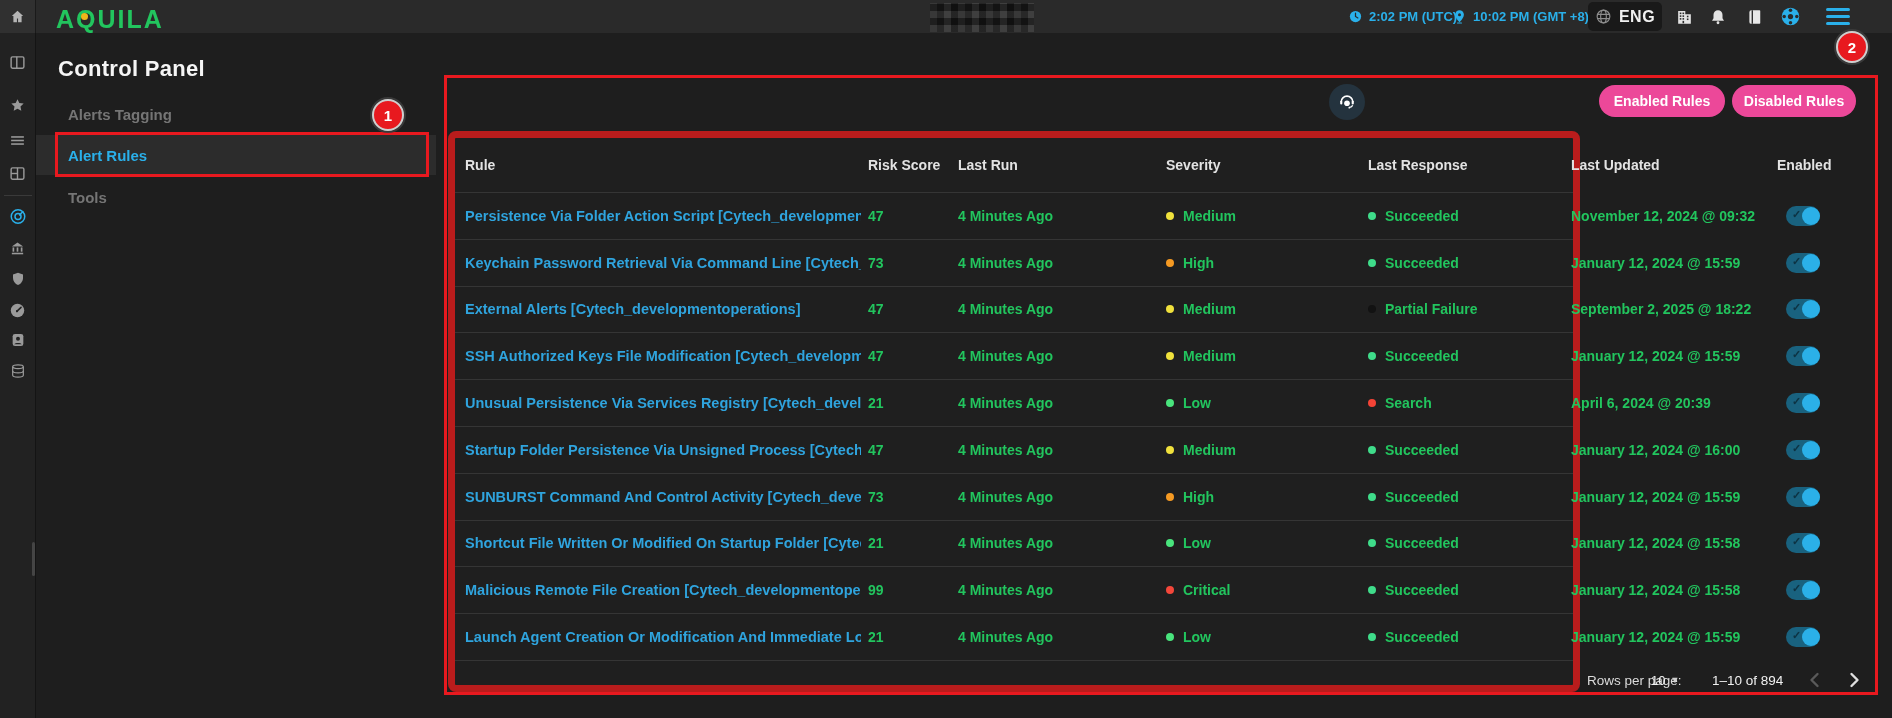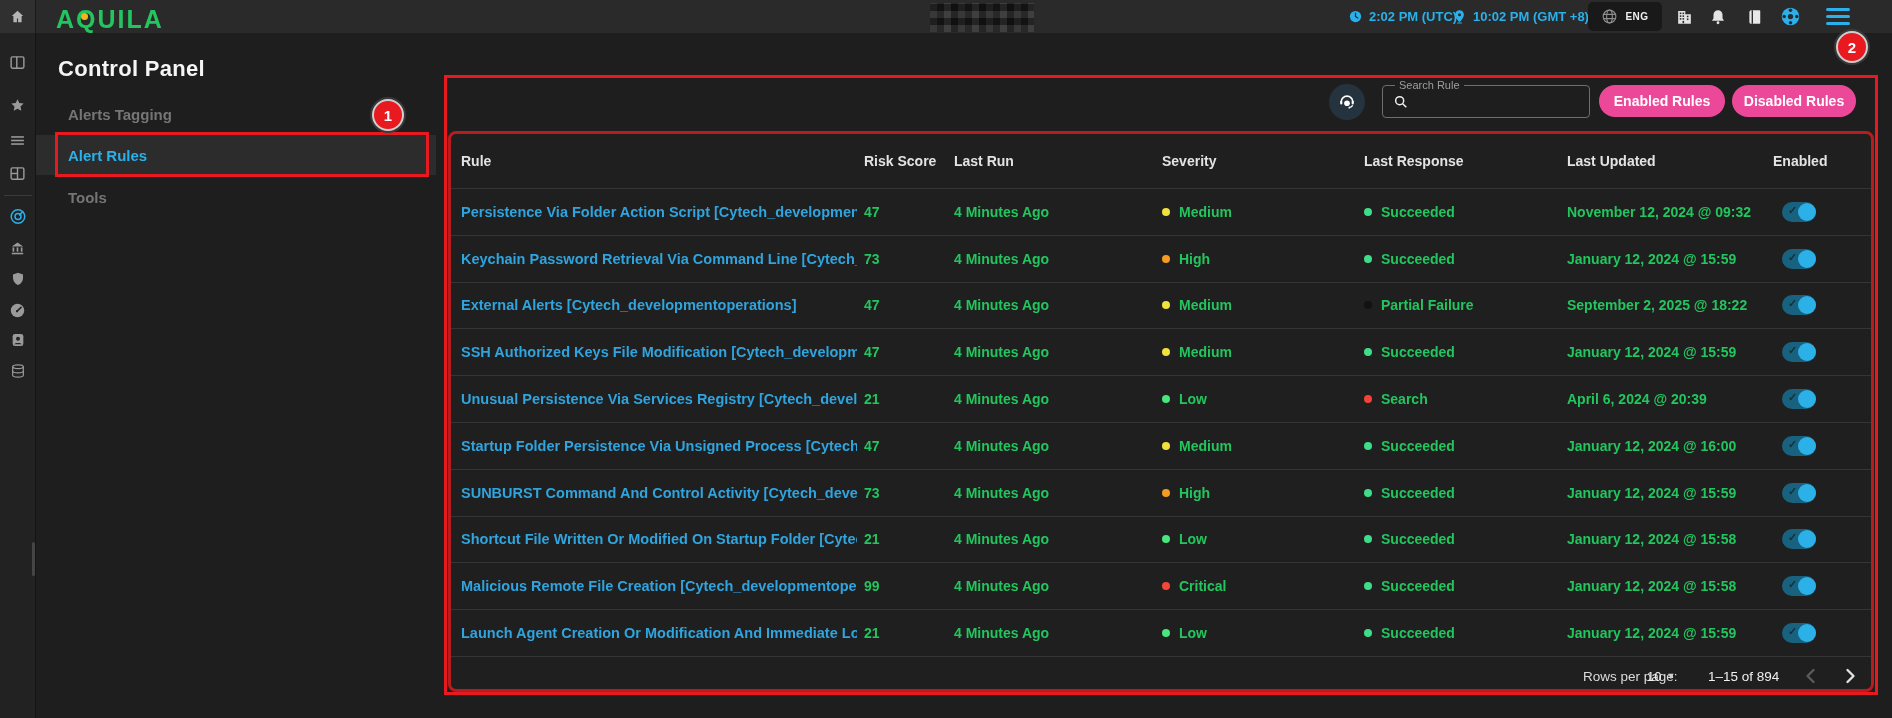--- a/index.html
+++ b/index.html
@@ -14,21 +14,21 @@
   .logo .q { position:relative; display:inline-block; }
   .logo .q-eye { position:absolute; width:7px; height:7px; border-radius:50%; background:#f0b61b; left:5px; top:8px; }
   .redacted { position:absolute; left:930px; top:3px; width:104px; height:29px;
      background-image:
        repeating-linear-gradient(0deg, rgba(255,255,255,0.06) 0 7px, rgba(0,0,0,0.30) 7px 14px),
        repeating-linear-gradient(90deg, #2c2c2c 0 7px, #1b1b1b 7px 14px, #333333 14px 21px, #171717 21px 28px); }
   .tb-time { position:absolute; top:0; height:33px; display:flex; align-items:center; gap:6px; color:#2ab0ea; font-size:13px; font-weight:bold; }
   .tb-time.utc { left:1348px; }
   .tb-time.local { left:1452px; }
   .lang-box { position:absolute; left:1588px; top:2px; width:74px; height:29px; background:#191919; border-radius:5px; display:flex; align-items:center; justify-content:center; gap:7px; }
-  .lang-label { color:#f0f0f0; font-size:10px; font-weight:bold; letter-spacing:0.5px; }
+  .lang-label { color:#f0f0f0; font-size:16px; font-weight:bold; letter-spacing:0.5px; }
   .tb-icon { position:absolute; top:6px; width:21px; height:21px; display:flex; align-items:center; justify-content:center; }
   .hamburger { position:absolute; left:1826px; top:8px; width:24px; height:17px; display:flex; flex-direction:column; justify-content:space-between; }
   .hamburger i { display:block; height:3px; border-radius:2px; background:#2ab0ea; }
 
   
   .rail { position:absolute; left:0; top:33px; width:36px; height:685px; background:#222222; border-right:1px solid #141414; }
   .rail-icon { position:absolute; left:50%; transform:translateX(-50%); width:18px; height:18px; display:flex; align-items:center; justify-content:center; }
   .rail-divider { position:absolute; left:4px; width:28px; height:1px; background:#3a3a3a; top:162px; }
   .scroll-hint { position:absolute; left:32px; top:542px; width:3px; height:34px; background:#454545; border-radius:2px; }
 
@@ -50,21 +50,21 @@
   
   .agent-circle { position:absolute; left:1329px; top:84px; width:36px; height:36px; border-radius:50%; background:#24333e; display:flex; align-items:center; justify-content:center; cursor:pointer; }
   .search-field { position:absolute; left:1382px; top:85px; width:208px; height:33px; border:1px solid #6e6e6e; border-radius:4px; display:flex; align-items:center; padding-left:10px; gap:8px; }
   .search-legend { position:absolute; left:12px; top:-7px; background:#1e1e1e; padding:0 4px; font-size:11px; color:#9e9e9e; }
   .search-input { background:transparent; border:none; outline:none; color:#f0f0f0; font-size:13px; width:150px; font-family:"Liberation Sans", sans-serif; }
   .pill-btn { position:absolute; top:85px; height:32px; border:none; border-radius:16px; background:#ec4899; color:#ffffff; font-size:14px; font-weight:bold; font-family:"Liberation Sans", sans-serif; cursor:pointer; }
   .pill-btn.enabled { left:1599px; width:126px; }
   .pill-btn.disabled { left:1732px; width:124px; }
 
   
-  .table-card { position:absolute; left:448px; top:131px; width:1426px; height:561px; border:3px solid #b91c1c; border-radius:8px; background:#1f1f1f; }
+  .table-card { position:absolute; left:448px; top:131px; width:1132px; height:561px; border:7px solid #b91c1c; border-radius:8px; background:#1f1f1f; }
   .t-header { position:relative; height:54px; }
   .t-row { position:relative; height:46.8px; border-top:1px solid #353535; }
   .cell { position:absolute; top:50%; transform:translateY(-50%); white-space:nowrap; }
   .c-rule { left:10px; width:396px; overflow:hidden; }
   .c-risk { left:413px; }
   .c-run  { left:503px; }
   .c-sev  { left:711px; }
   .c-resp { left:913px; }
   .c-upd  { left:1116px; }
   .c-enab { left:1322px; }
@@ -268,30 +268,20 @@
       <svg width="20" height="20" viewBox="0 0 24 24" fill="none">
           <path d="M5 12a7 7 0 0 1 14 0" stroke="#ffffff" stroke-width="2"></path>
           <rect x="3.8" y="10.5" width="2.6" height="4.5" rx="1.3" fill="#ffffff"></rect>
           <rect x="17.6" y="10.5" width="2.6" height="4.5" rx="1.3" fill="#ffffff"></rect>
           <circle cx="12" cy="13.5" r="3.4" fill="#ffffff"></circle>
           <path d="M15 18.5c1.8-.3 3.2-1.2 3.8-2.6" stroke="#ffffff" stroke-width="1.6"></path>
           <circle cx="14.8" cy="18.8" r="1.1" fill="#ffffff"></circle>
         </svg>
     </span>
   </div>
-  <div class="search-field">
-    <span class="search-legend">Search Rule</span>
-    <span>
-      <svg width="16" height="16" viewBox="0 0 24 24" fill="none" stroke="#f0f0f0" stroke-width="2.2">
-          <circle cx="10" cy="10" r="6"></circle>
-          <line x1="14.5" y1="14.5" x2="20" y2="20"></line>
-        </svg>
-    </span>
-    <input class="search-input" type="text" value="" style="">
-  </div>
   <button class="pill-btn enabled">Enabled Rules</button>
   <button class="pill-btn disabled">Disabled Rules</button>
 
   <div class="table-card">
     <div class="t-header">
       <span class="cell c-rule hcell">Rule</span>
       <span class="cell c-risk hcell">Risk Score</span>
       <span class="cell c-run hcell">Last Run</span>
       <span class="cell c-sev hcell">Severity</span>
       <span class="cell c-resp hcell">Last Response</span>
@@ -458,21 +448,21 @@
       <span class="cell c-upd cell-text">January 12, 2024 @ 15:59</span>
       <span class="cell c-tog toggle"><span class="tg-check">✓</span><span class="tg-knob"></span></span>
     </div>
 
     <div class="t-footer">
       <span class="f-item f-label">Rows per page:</span>
       <span class="f-item f-select">
           <span>10</span>
           <span class="f-caret">▼</span>
         </span>
-      <span class="f-item f-range">1–15 of 894</span>
+      <span class="f-item f-range">1–10 of 894</span>
       <span class="f-item f-chev prev">
         <svg width="11" height="16" viewBox="0 0 11 16" fill="none" stroke="#5a5a5a" stroke-width="2.4" stroke-linecap="round" stroke-linejoin="round">
             <polyline points="8.5,2 2.5,8 8.5,14"></polyline>
           </svg>
       </span>
       <span class="f-item f-chev next">
         <svg width="11" height="16" viewBox="0 0 11 16" fill="none" stroke="#e0e0e0" stroke-width="2.4" stroke-linecap="round" stroke-linejoin="round">
             <polyline points="2.5,2 8.5,8 2.5,14"></polyline>
           </svg>
       </span>

